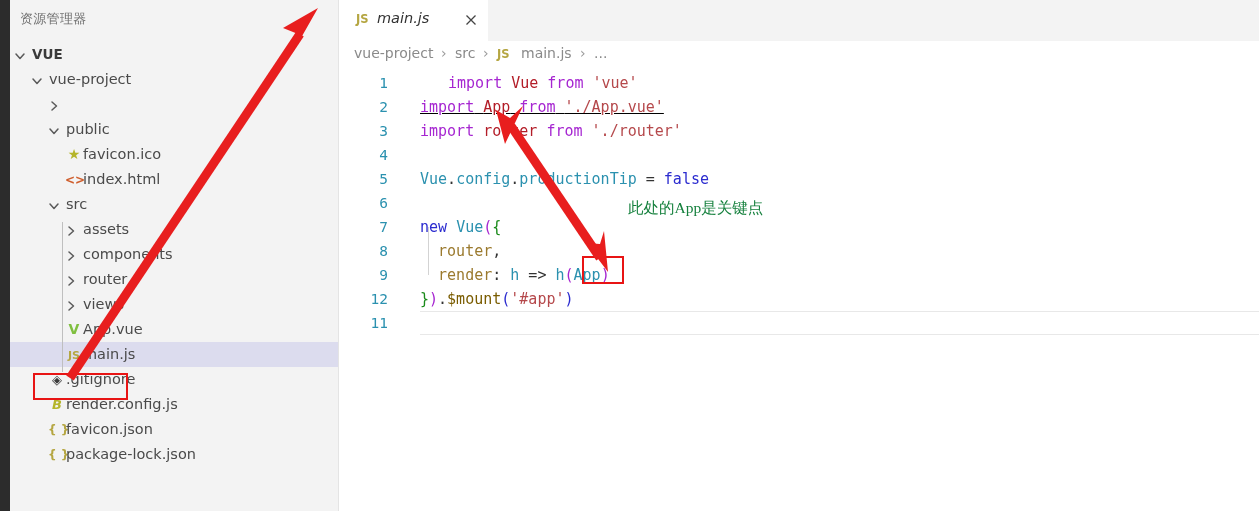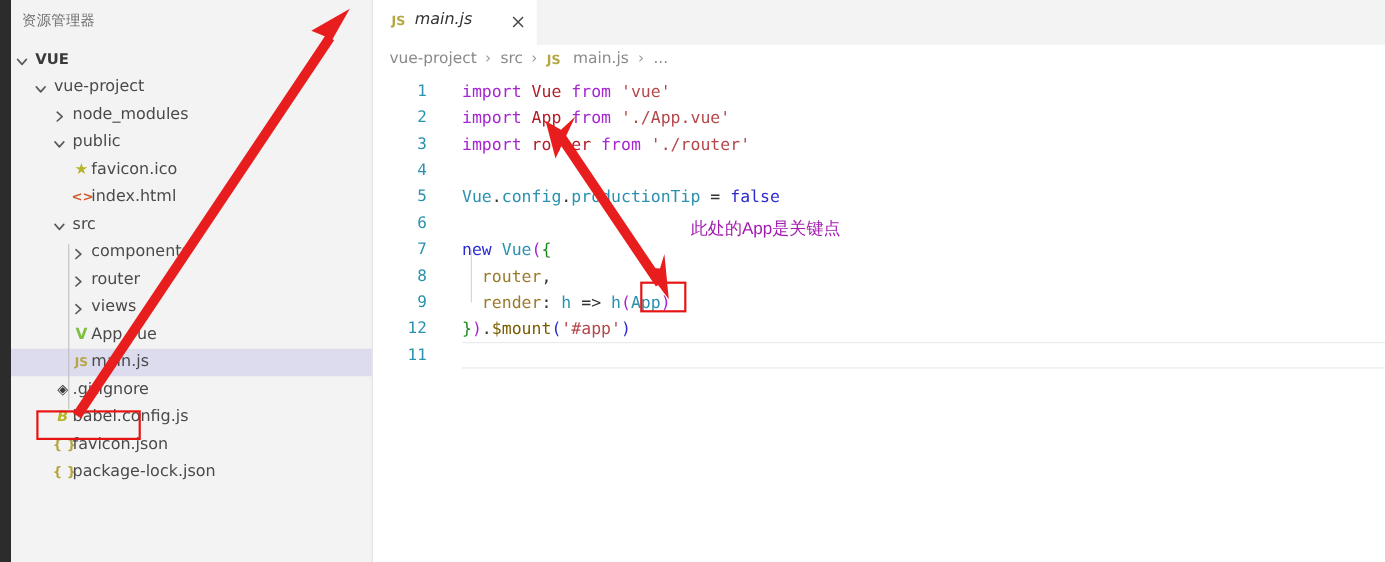--- a/index.html
+++ b/index.html
@@ -141,22 +141,22 @@
   .fn{color:#7a5c00;}
   .num{color:#2b91af;}
   .punct{color:#333333;}
   .paren-g{color:#1a8a1a;}
   .paren-b{color:#2b2bcf;}
   .paren-p{color:#a626d1;}
 
   
   .anno-text{
     position:absolute;
-    color:#a21caf;font-size:15.5px;white-space:nowrap;
-    font-family:Liberation Sans, sans-serif;
+    color:#15803d;font-size:15.5px;white-space:nowrap;
+    font-family:Liberation Serif, serif;
     font-weight:500;
   }
   .redbox{
     position:absolute;border:2px solid #e81414;box-sizing:border-box;
     background:transparent;
   }
   .arrowsvg{position:absolute;left:0;top:0;pointer-events:none;}
 </style>
 </head>
 <body>
@@ -183,21 +183,20 @@
             </svg>
           </span>
           <span class="rlabel" style="left: 39px;">vue-project</span>
         </div>
         <div class="row">
           <span class="chev" style="left: 36px;">
             <svg width="14" height="14" viewBox="0 0 14 14">
               <path d="M4 2 L8.5 6 L4 10" stroke="#5a5a5a" stroke-width="1.5" fill="none" stroke-linecap="round" stroke-linejoin="round"></path>
             </svg>
           </span>
-          <span class="rlabel" style="left: 56px;">node_modules</span>
         </div>
         <div class="row">
           <span class="chev" style="left: 36px;">
             <svg width="14" height="14" viewBox="0 0 14 14">
               <path d="M2 4 L6 8.5 L10 4" stroke="#5a5a5a" stroke-width="1.5" fill="none" stroke-linecap="round" stroke-linejoin="round"></path>
             </svg>
           </span>
           <span class="rlabel" style="left: 56px;">public</span>
         </div>
         <div class="row">
@@ -208,20 +207,28 @@
           <span class="ricon" style="left: 55px;"><span style="color:#cf5c2a;font-size:12px;font-weight:bold;">&lt;&gt;</span></span>
           <span class="rlabel" style="left: 73px;">index.html</span>
         </div>
         <div class="row">
           <span class="chev" style="left: 36px;">
             <svg width="14" height="14" viewBox="0 0 14 14">
               <path d="M2 4 L6 8.5 L10 4" stroke="#5a5a5a" stroke-width="1.5" fill="none" stroke-linecap="round" stroke-linejoin="round"></path>
             </svg>
           </span>
           <span class="rlabel" style="left: 56px;">src</span>
+        </div>
+        <div class="row">
+          <span class="chev" style="left: 53px;">
+            <svg width="14" height="14" viewBox="0 0 14 14">
+              <path d="M4 2 L8.5 6 L4 10" stroke="#5a5a5a" stroke-width="1.5" fill="none" stroke-linecap="round" stroke-linejoin="round"></path>
+            </svg>
+          </span>
+          <span class="rlabel" style="left: 73px;">assets</span>
         </div>
         <div class="row">
           <span class="chev" style="left: 53px;">
             <svg width="14" height="14" viewBox="0 0 14 14">
               <path d="M4 2 L8.5 6 L4 10" stroke="#5a5a5a" stroke-width="1.5" fill="none" stroke-linecap="round" stroke-linejoin="round"></path>
             </svg>
           </span>
           <span class="rlabel" style="left: 73px;">components</span>
         </div>
         <div class="row">
@@ -247,21 +254,21 @@
         <div class="row selected">
           <span class="ricon" style="left: 55px;"><span style="color:#b5a642;font-size:11px;font-weight:bold;">JS</span></span>
           <span class="rlabel" style="left: 73px;">main.js</span>
         </div>
         <div class="row">
           <span class="ricon" style="left: 38px;"><span style="color:#3a3a3a;font-size:13px;">◈</span></span>
           <span class="rlabel" style="left: 56px;">.gitignore</span>
         </div>
         <div class="row">
           <span class="ricon" style="left: 38px;"><span style="color:#b5b52a;font-size:13px;font-style:italic;font-weight:bold;">B</span></span>
-          <span class="rlabel" style="left: 56px;">babel.config.js</span>
+          <span class="rlabel" style="left: 56px;">render.config.js</span>
         </div>
         <div class="row">
           <span class="ricon" style="left: 38px;"><span style="color:#b5a642;font-size:12px;">{ }</span></span>
           <span class="rlabel" style="left: 56px;">favicon.json</span>
         </div>
         <div class="row">
           <span class="ricon" style="left: 38px;"><span style="color:#b5a642;font-size:12px;">{ }</span></span>
           <span class="rlabel" style="left: 56px;">package-lock.json</span>
         </div>
         <div class="guide" style="left: 52px; top: 180px; height: 150px;"></div>
@@ -306,22 +313,22 @@
           <div class="lnum" style="top: 170px;">8</div>
           <div class="lnum" style="top: 194px;">9</div>
           <div class="lnum" style="top: 218px;">12</div>
           <div class="lnum" style="top: 242px;">11</div>
         </div>
       <div id="curline-holder">
           <div class="curline" style="top: 242px;"></div>
         </div>
       <div class="indent-guide" style="left:88px;top:158px;height:48px;"></div>
       <div id="codelines">
-          <div class="cline" style="top: 2px;"><span class="kw">import</span><span class="plain"> </span><span class="var">Vue</span><span class="plain"> </span><span class="kw">from</span><span class="plain"> </span><span class="str">'vue'</span></div>
-          <div class="cline" style="top: 26px;"><span class="kw">import</span><span class="plain"> </span><span class="var">App</span><span class="plain"> </span><span class="kw">from</span><span class="plain"> </span><span class="str">'./App.vue'</span></div>
+          <div class="cline" style="top: 2px; margin-left: 28px;"><span class="kw">import</span><span class="plain"> </span><span class="var">Vue</span><span class="plain"> </span><span class="kw">from</span><span class="plain"> </span><span class="str">'vue'</span></div>
+          <div class="cline" style="top: 26px; text-decoration: underline;"><span class="kw">import</span><span class="plain"> </span><span class="var">App</span><span class="plain"> </span><span class="kw">from</span><span class="plain"> </span><span class="str">'./App.vue'</span></div>
           <div class="cline" style="top: 50px;"><span class="kw">import</span><span class="plain"> </span><span class="var">router</span><span class="plain"> </span><span class="kw">from</span><span class="plain"> </span><span class="str">'./router'</span></div>
           <div class="cline" style="top: 74px;"></div>
           <div class="cline" style="top: 98px;"><span class="num">Vue</span><span class="punct">.</span><span class="num">config</span><span class="punct">.</span><span class="num">productionTip</span><span class="punct"> = </span><span class="kw2">false</span></div>
           <div class="cline" style="top: 122px;"></div>
           <div class="cline" style="top: 146px;"><span class="kw2">new</span><span class="plain"> </span><span class="num">Vue</span><span class="paren-p">(</span><span class="paren-g">{</span></div>
           <div class="cline" style="top: 170px;"><span class="plain">  </span><span class="prop">router</span><span class="punct">,</span></div>
           <div class="cline" style="top: 194px;"><span class="plain">  </span><span class="prop">render</span><span class="punct">: </span><span class="num">h</span><span class="punct"> =&gt; </span><span class="num">h</span><span class="paren-p">(</span><span class="num">App</span><span class="paren-p">)</span></div>
           <div class="cline" style="top: 218px;"><span class="paren-g">}</span><span class="paren-p">)</span><span class="punct">.</span><span class="fn">$mount</span><span class="paren-b">(</span><span class="str">'#app'</span><span class="paren-b">)</span></div>
           <div class="cline" style="top: 242px;"></div>
         </div>

